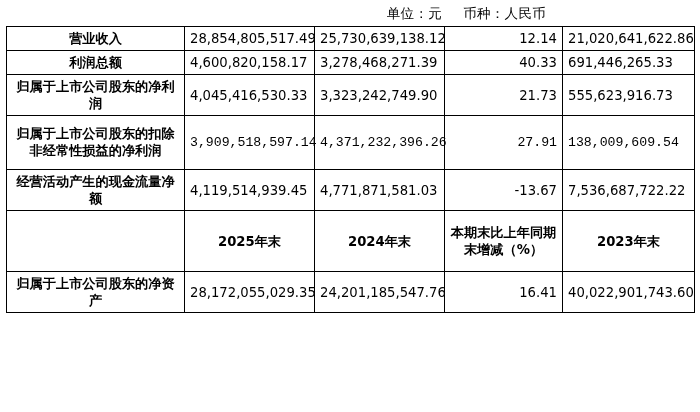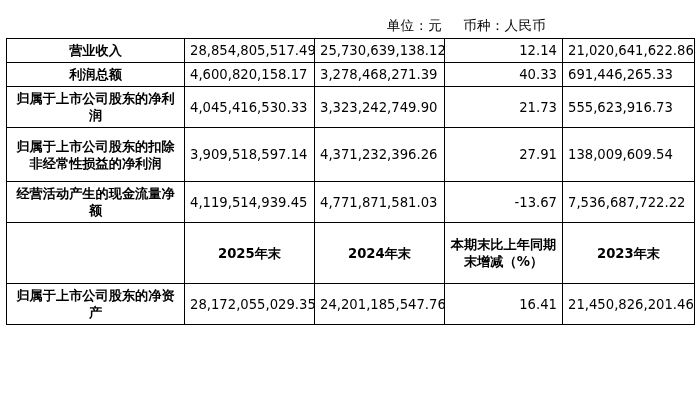--- a/index.html
+++ b/index.html
@@ -12,21 +12,21 @@
     height: 412px;
     font-family: "DejaVu Sans", "Liberation Sans", sans-serif;
     color: #000000;
     overflow: hidden;
   }
   .page {
     position: relative;
     width: 556px;
     height: 412px;
     box-sizing: border-box;
-    padding: 12px 6px;
+    padding: 0 6px;
   }
   .unit-line {
     text-align: right;
     font-size: 13.5px;
     line-height: 18px;
     padding: 4px 4px 4px 0;
     letter-spacing: 0.3px;
     white-space: nowrap;
   }
   .unit-line .unit-sep {
@@ -70,21 +70,21 @@
   .num {
     text-align: left;
     white-space: nowrap;
   }
   .num-c {
     text-align: right;
     white-space: nowrap;
   }
   .r1 { height: 21px; }
   .r2 { height: 40px; margin-left: 40px; }
-  .r3 { height: 54px; }
+  .r3 { height: 54px; font-family: Liberation Mono, monospace; }
 </style>
 </head>
 <body>
 
 <div class="page">
 
   <div class="unit-line">
     <span>单位：元</span>
     <span class="unit-sep"></span>
     <span>币种：人民币</span>
@@ -146,19 +146,19 @@
         <td class="hdr-sub">2024年末</td>
         <td class="hdr-sub">本期末比上年同期末增减（%）</td>
         <td class="hdr-sub">2023年末</td>
       </tr>
 
       <tr class="r2">
         <td class="lbl">归属于上市公司股东的净资产</td>
         <td class="num">28,172,055,029.35</td>
         <td class="num">24,201,185,547.76</td>
         <td class="num-c">16.41</td>
-        <td class="num">21,450,826,201.46</td>
+        <td class="num">40,022,901,743.60</td>
       </tr>
 
     </tbody>
   </table>
 
 </div>
 
 </body></html>

